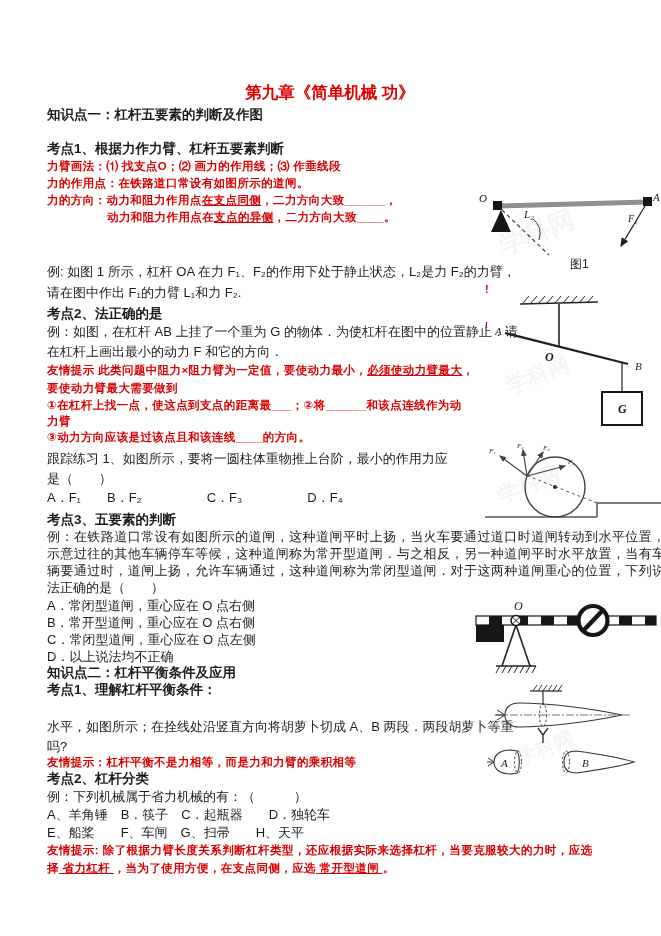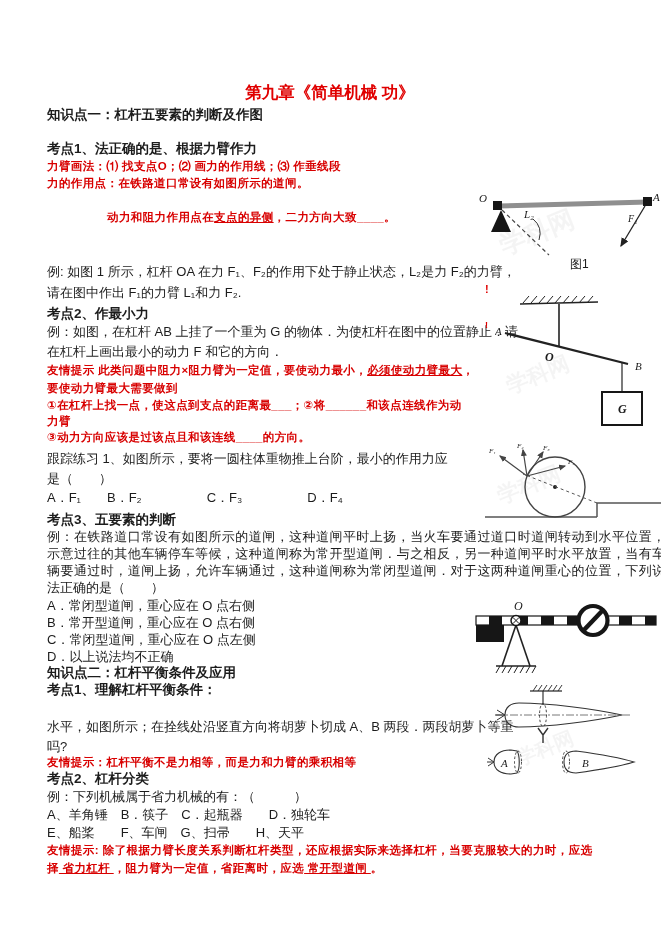--- a/index.html
+++ b/index.html
@@ -26,27 +26,28 @@
 <div class="page">
 
   <div class="wm" style="left:498px;top:215px;font-size:26px;">学科网</div>
   <div class="wm" style="left:505px;top:360px;font-size:22px;">学科网</div>
   <div class="wm" style="left:496px;top:470px;font-size:22px;">学科网</div>
   <div class="wm" style="left:515px;top:735px;font-size:20px;">学科网</div>
 
   <div class="title">第九章《简单机械 功》</div>
 
   <div class="ln b" style="top:107px">知识点一：杠杆五要素的判断及作图</div>
-  <div class="ln b" style="top:141px">考点1、法正确的是、根据力臂作力</div>
+  <div class="ln b" style="top:141px">考点1、根据力作力臂、杠杆五要素判断</div>
   <div class="ln r" style="top:158px">力臂画法：⑴ 找支点O；⑵ 画力的作用线；⑶ 作垂线段</div>
   <div class="ln r" style="top:175px">力的作用点：在铁路道口常设有如图所示的道闸。</div>
+  <div class="ln r" style="top:192px"><span>力的方向：动力和阻力作用点</span><span class="u">在支点同侧</span><span>，二力方向大致______，</span></div>
   <div class="ln r" style="top:209px;left:107px"><span>动力和阻力作用点在</span><span class="u">支点的异侧</span><span>，二力方向大致____。</span></div>
   <div class="ln" style="top:264px">例: 如图 1 所示，杠杆 OA 在力 F₁、F₂的作用下处于静止状态，L₂是力 F₂的力臂，</div>
   <div class="ln" style="top:285px">请在图中作出 F₁的力臂 L₁和力 F₂.</div>
-  <div class="ln b" style="top:306px">考点2、作最小力</div>
+  <div class="ln b" style="top:306px">考点2、法正确的是</div>
   <div class="ln" style="top:324px">例：如图，在杠杆 AB 上挂了一个重为 G 的物体．为使杠杆在图中的位置静止．请</div>
   <div class="ln" style="top:344px">在杠杆上画出最小的动力 F 和它的方向．</div>
   <div class="ln r" style="top:362px"><span>友情提示 此类问题中阻力×阻力臂为一定值，要使动力最小，</span><span class="u">必须使动力臂最大</span><span>，</span></div>
   <div class="ln r" style="top:380px">要使动力臂最大需要做到</div>
   <div class="ln r" style="top:397px">①在杠杆上找一点，使这点到支点的距离最___；②将______和该点连线作为动</div>
   <div class="ln r" style="top:413px">力臂</div>
   <div class="ln r" style="top:429px">③动力方向应该是过该点且和该连线____的方向。</div>
   <div class="ln" style="top:451px">跟踪练习 1、如图所示，要将一圆柱体重物推上台阶，最小的作用力应</div>
   <div class="ln" style="top:471px">是（　　）</div>
   <div class="ln" style="top:490px">A．F₁　　B．F₂　　　　　C．F₃　　　　　D．F₄</div>
@@ -62,21 +63,21 @@
   <div class="ln b" style="top:665px">知识点二：杠杆平衡条件及应用</div>
   <div class="ln b" style="top:682px">考点1、理解杠杆平衡条件：</div>
   <div class="ln" style="top:719px">水平，如图所示；在拴线处沿竖直方向将胡萝卜切成 A、B 两段．两段胡萝卜等重</div>
   <div class="ln" style="top:739px">吗?</div>
   <div class="ln r" style="top:754px">友情提示：杠杆平衡不是力相等，而是力和力臂的乘积相等</div>
   <div class="ln b" style="top:771px">考点2、杠杆分类</div>
   <div class="ln" style="top:789px">例：下列机械属于省力机械的有：（　　　）</div>
   <div class="ln" style="top:807px">A、羊角锤　B．筷子　C．起瓶器　　D．独轮车</div>
   <div class="ln" style="top:825px">E、船桨　　F、车闸　G、扫帚　　H、天平</div>
   <div class="ln r w" style="top:842px">友情提示: 除了根据力臂长度关系判断杠杆类型，还应根据实际来选择杠杆，当要克服较大的力时，应选</div>
-  <div class="ln r" style="top:860px"><span>择</span><span class="u"> 省力杠杆 </span><span>，阻力臂为一定值，省距离时，应选</span><span class="u"> 常开型道闸 </span><span>。</span></div>
+  <div class="ln r" style="top:860px"><span>择</span><span class="u"> 省力杠杆 </span><span>，当为了使用方便，在支点同侧，应选</span><span class="u"> 常开型道闸 </span><span>。</span></div>
 
   <div class="mark" style="left:485px;top:283px;">!</div>
   <div class="mark" style="left:485px;top:320px;font-size:9px;">!</div>
 
   <div class="fig" style="left:473px;top:192px;">
     <svg width="188" height="82" viewBox="0 0 188 82">
       <defs>
         <marker id="m1" markerWidth="8" markerHeight="8" refX="6" refY="3" orient="auto">
           <path d="M0,0 L7,3 L0,6 Z" fill="#222"></path>
         </marker>

